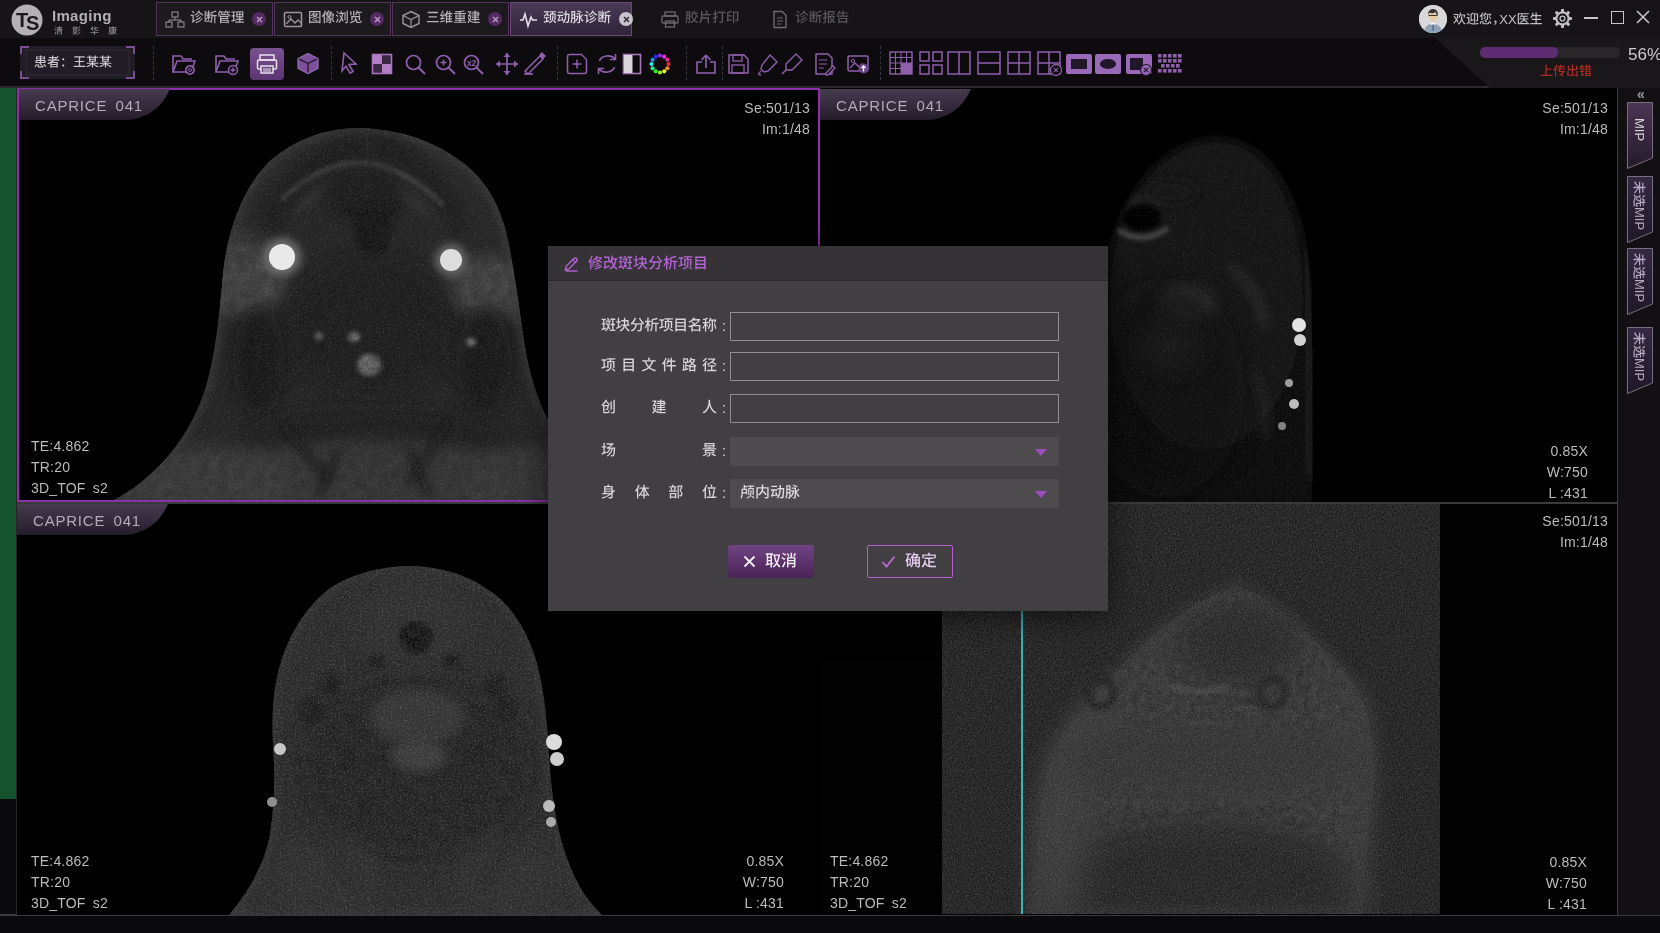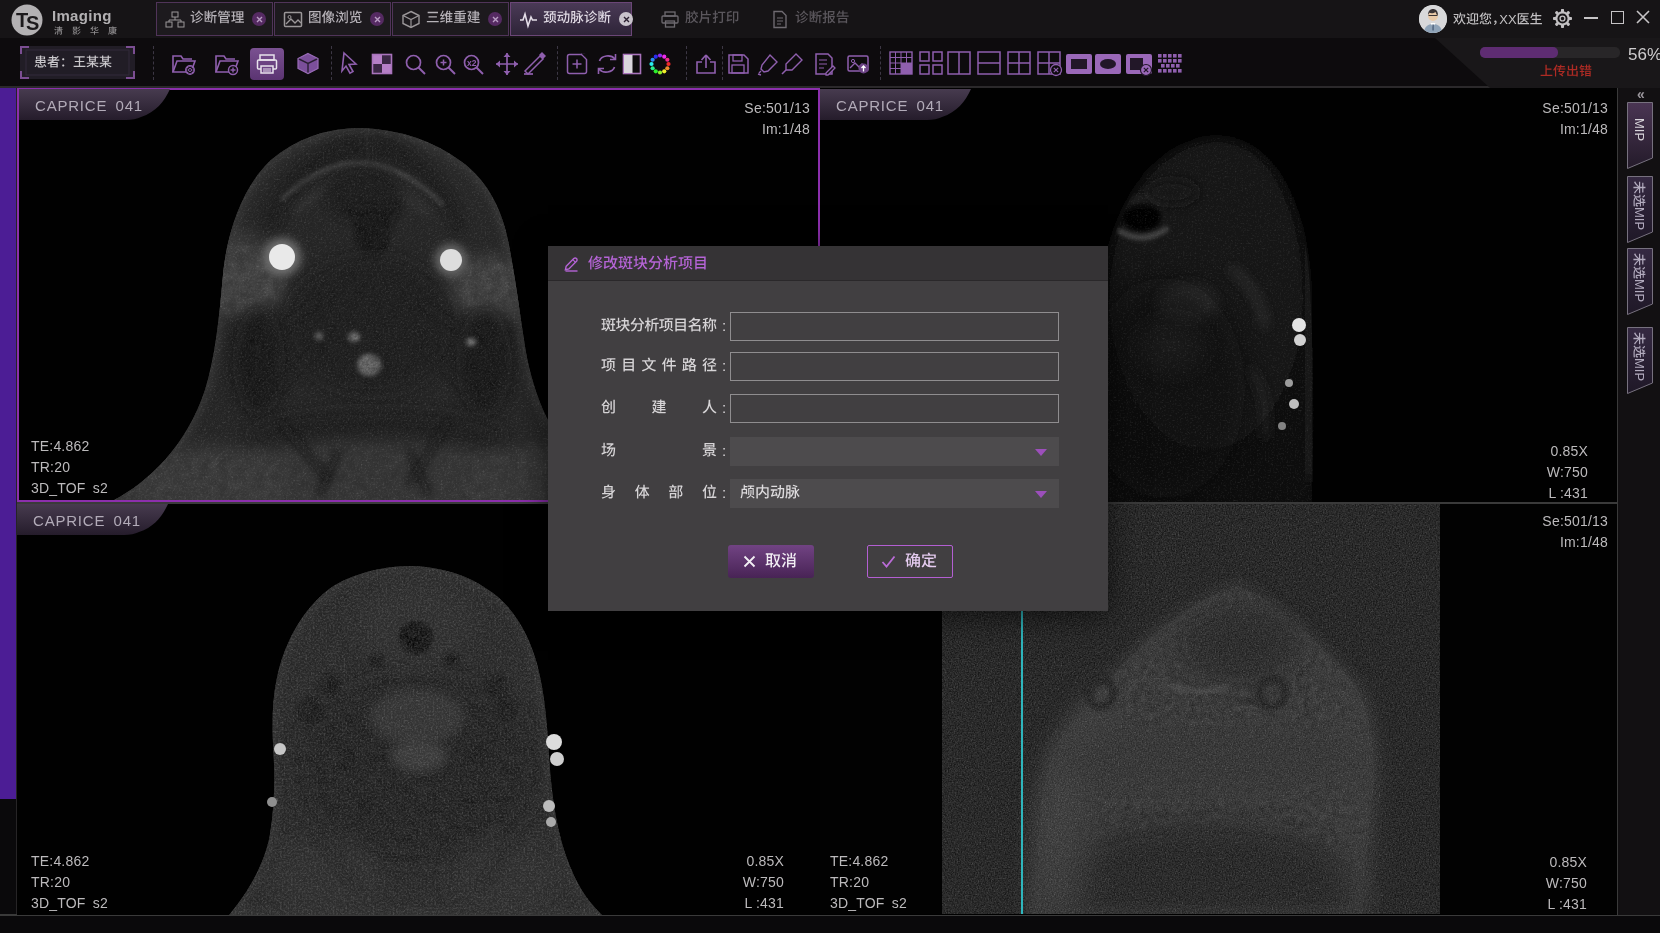--- a/index.html
+++ b/index.html
@@ -1,18 +1,18 @@
 <!DOCTYPE html>
 <html><head><meta charset="utf-8"><style>
 *{margin:0;padding:0;box-sizing:border-box}
 html,body{width:1660px;height:933px;background:#0a090b;font-family:"Liberation Sans",sans-serif;overflow:hidden;position:relative}
 .abs{position:absolute}
 #topbar{position:absolute;left:0;top:0;width:1660px;height:38px;background:#161416}
 #toolbar{position:absolute;left:0;top:38px;width:1660px;height:50px;background:#0d0b0d;border-bottom:2px solid #2b292b}
-#stage{position:absolute;left:0;top:88px;width:1660px;height:711px;background:#4c1d95}
+#stage{position:absolute;left:0;top:88px;width:1660px;height:711px;background:#14532d}
 .tab{position:absolute;top:2px;height:34px;border:1px solid #503459;background:#1d1a1e;display:flex;align-items:center;color:#b6b2b8}
 .tabx{width:14px;height:14px;border-radius:50%;background:#552762;display:flex;align-items:center;justify-content:center;margin-left:6px;flex-shrink:0}
 .vlabel{position:absolute;height:31px;z-index:3}
 .otxt{position:absolute;color:#bcbabc;font-size:14px;z-index:4;letter-spacing:.2px}
 #modal{position:absolute;left:548px;top:246px;width:560px;height:365px;background:#413f41;box-shadow:0 4px 30px rgba(0,0,0,.65);z-index:10}
 #mhead{position:absolute;left:0;top:0;width:560px;height:35px;background:#353335;border-bottom:1px solid #2a282a}
 .minput{position:absolute;left:182px;width:329px;height:29px;border:1px solid #8f8d8f;background:transparent}
 .msel{position:absolute;left:182px;width:329px;height:29px;background:#4d4b4d}
 .mtri{position:absolute;right:12px;top:12px;width:0;height:0;border-left:6px solid transparent;border-right:6px solid transparent;border-top:7px solid #9c4fbb}
 #sidebar{position:absolute;left:1618px;top:88px;width:42px;height:827px;background:#121012}

